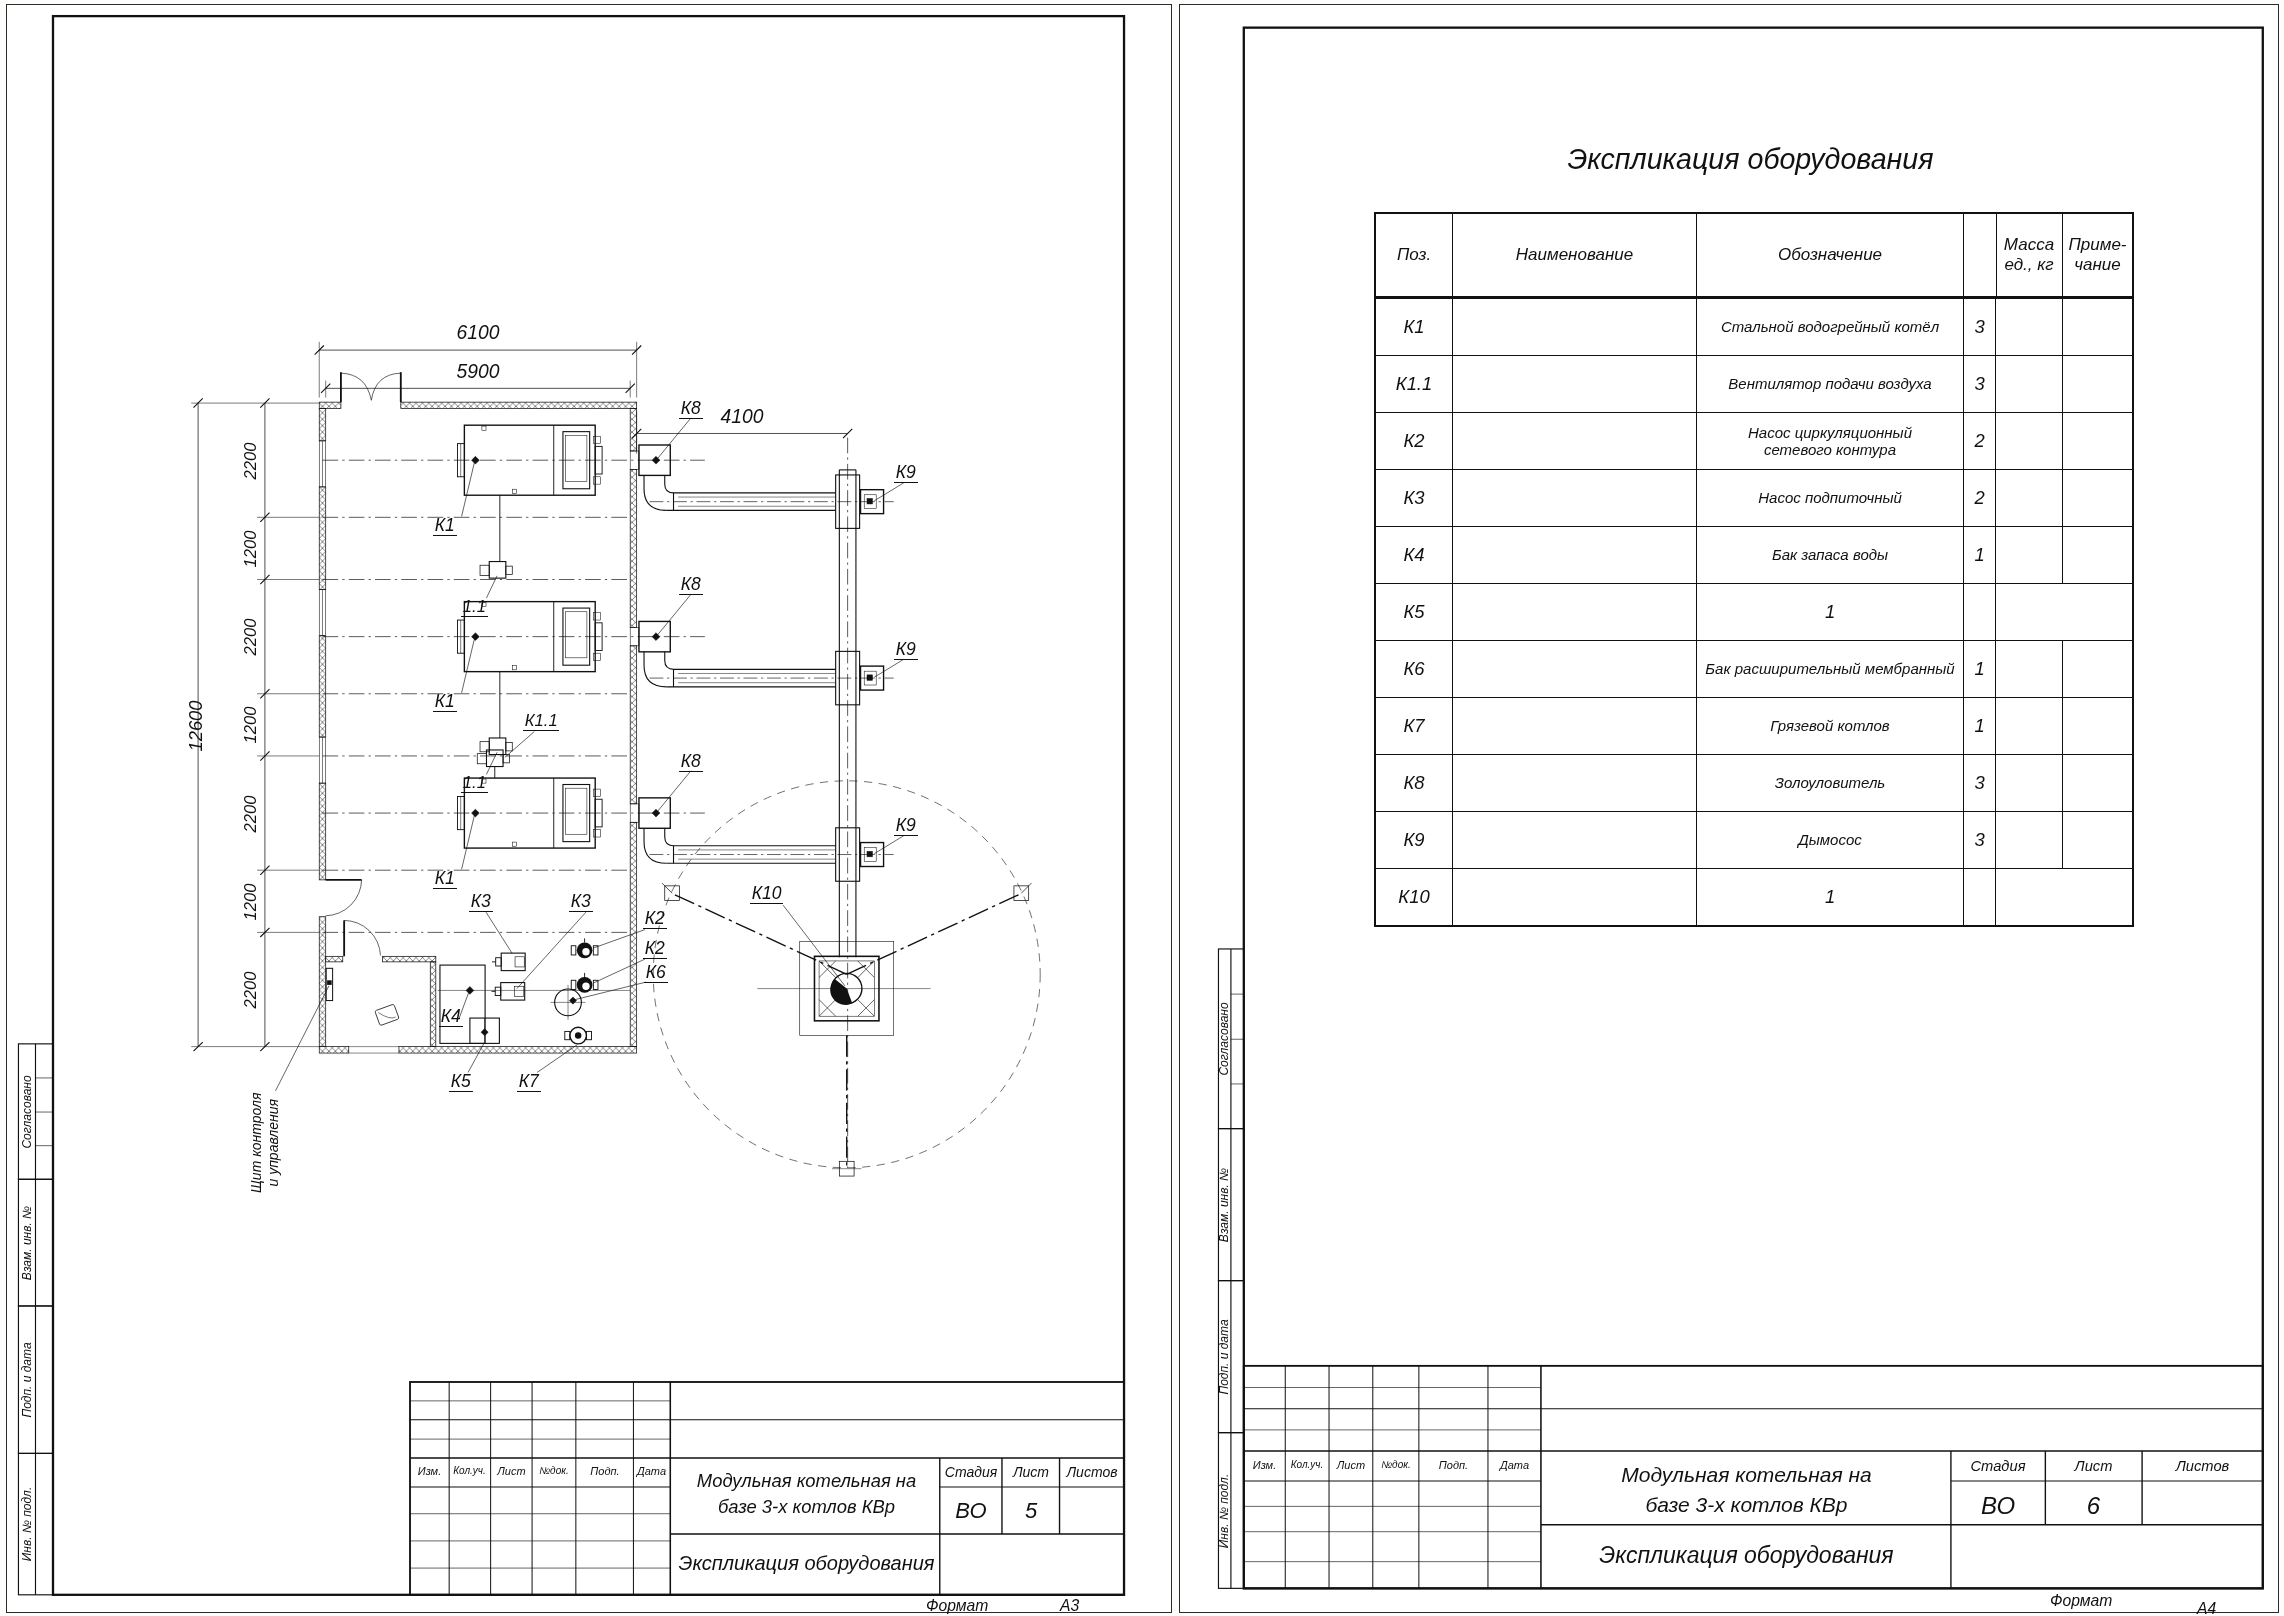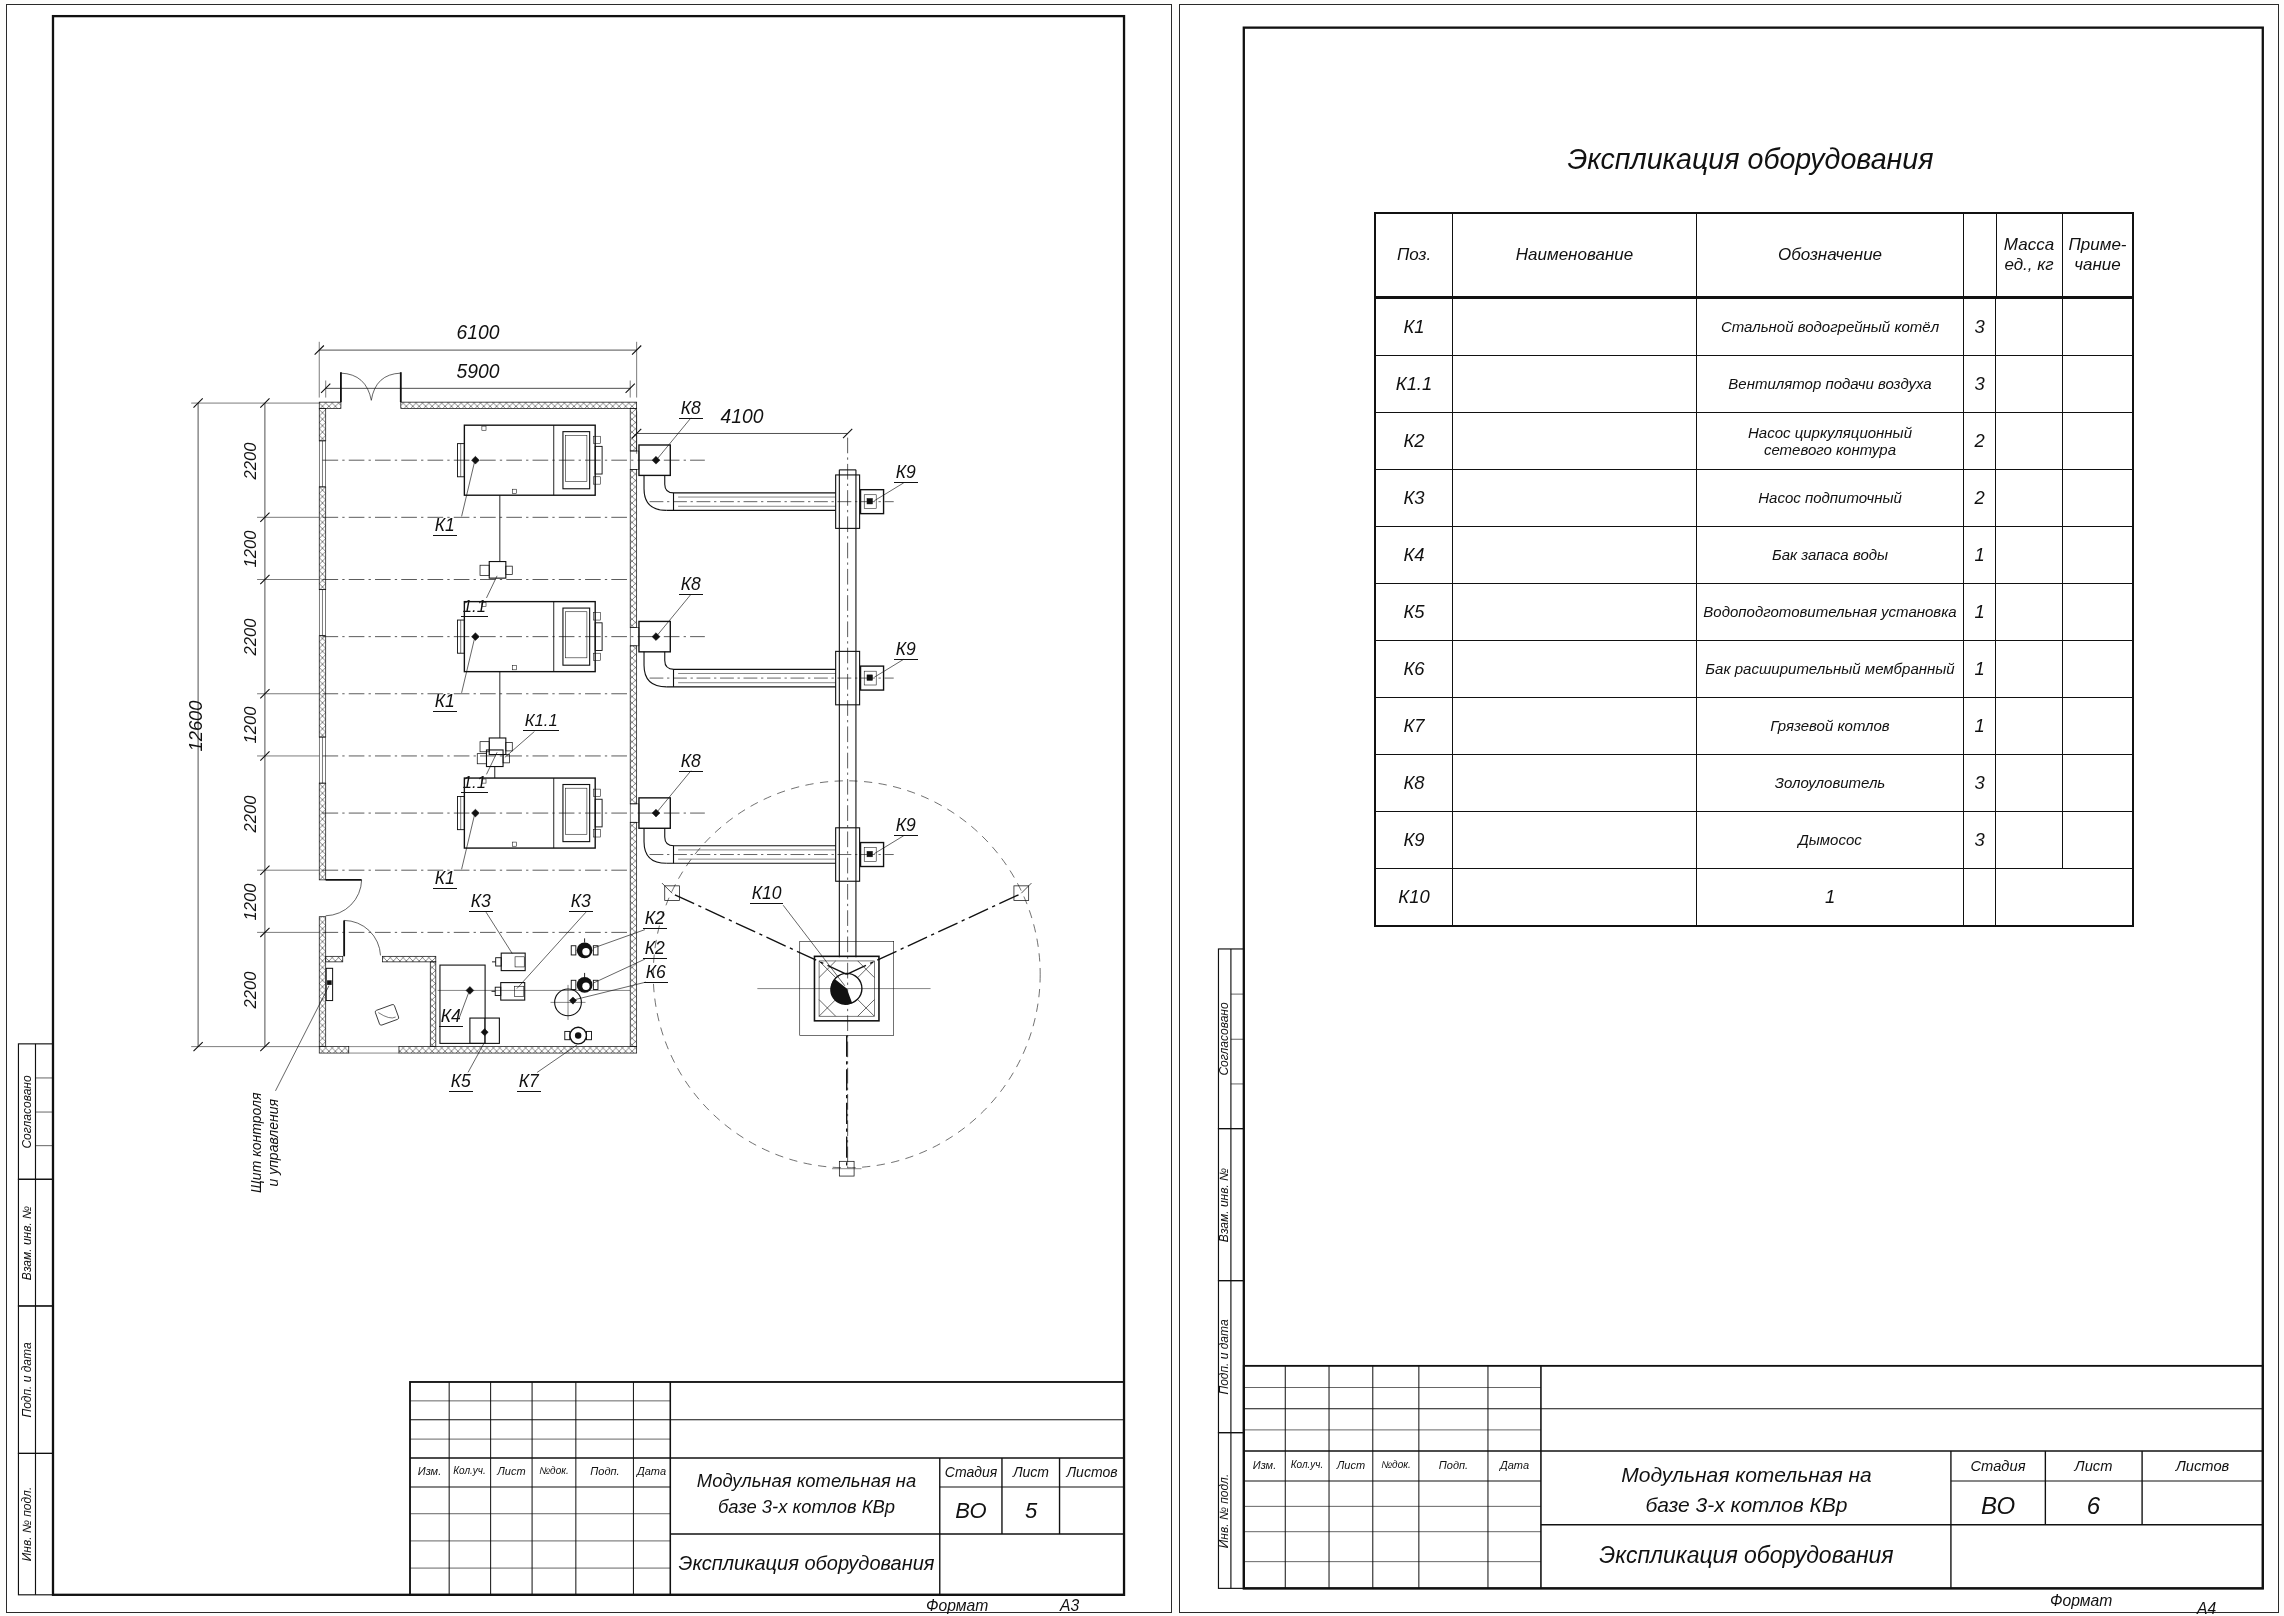--- a/index.html
+++ b/index.html
@@ -531,23 +531,20 @@
       <div class="nm">
           <div>Бак запаса воды</div>
         </div>
       <div>1</div>
         <div></div>
         <div></div>
     </div>
     <div class="srow sdata">
       <div>К5</div>
         <div></div>
-      <div class="nm">
-          <div>Водоподготовительная установка</div>
-        </div>
       <div>1</div>
         <div></div>
         <div></div>
     </div>
     <div class="srow sdata">
       <div>К6</div>
         <div></div>
       <div class="nm">
           <div>Бак расширительный мембранный</div>
         </div>

